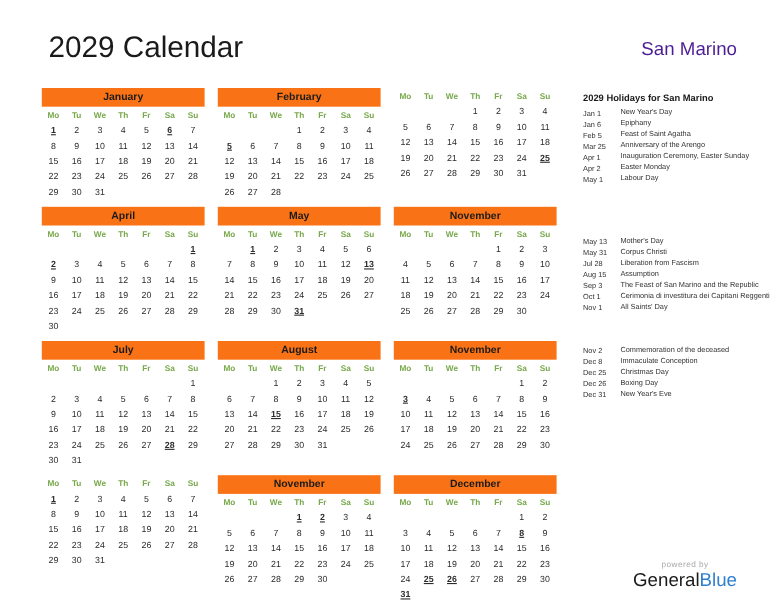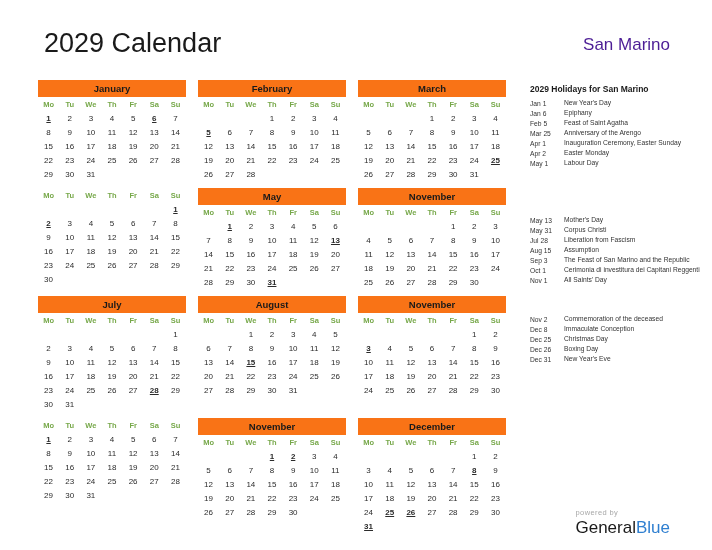--- a/index.html
+++ b/index.html
@@ -142,21 +142,21 @@
     flex: 1 1 auto;
   }
   .spacer-block { height: 47px; }
   .spacer-block2 { height: 29px; }
 
   
   .footer {
     position: absolute;
     right: 42px;
     bottom: 14px;
-    text-align: left;
+    text-align: center;
     margin-left: 33px;
   }
   .powered {
     font-size: 7.5px;
     color: #a8a8a8;
     letter-spacing: 0.4px;
     line-height: 10px;
     margin-bottom: 1px;
   }
   .brand {
@@ -299,21 +299,20 @@
                 <td>28</td>
                 <td class="empty"></td>
                 <td class="empty"></td>
                 <td class="empty"></td>
                 <td class="empty"></td>
               </tr>
             </tbody>
           </table>
         </div>
         <div class="month">
-          <div class="month-name">March</div>
           <table class="month-table">
             <thead>
               <tr>
                 <th>Mo</th>
                 <th>Tu</th>
                 <th>We</th>
                 <th>Th</th>
                 <th>Fr</th>
                 <th>Sa</th>
                 <th>Su</th>
@@ -364,20 +363,21 @@
                 <td>30</td>
                 <td>31</td>
                 <td class="empty"></td>
               </tr>
             </tbody>
           </table>
         </div>
       </div>
       <div class="month-row">
         <div class="month">
+          <div class="month-name">April</div>
           <table class="month-table">
             <thead>
               <tr>
                 <th>Mo</th>
                 <th>Tu</th>
                 <th>We</th>
                 <th>Th</th>
                 <th>Fr</th>
                 <th>Sa</th>
                 <th>Su</th>

